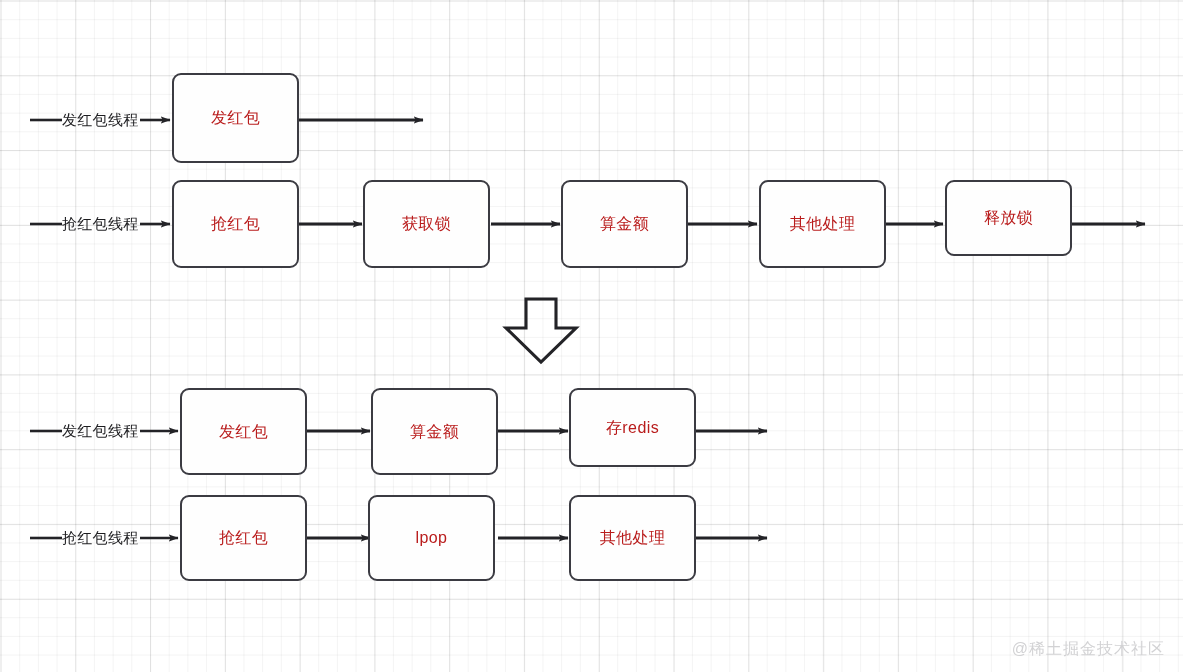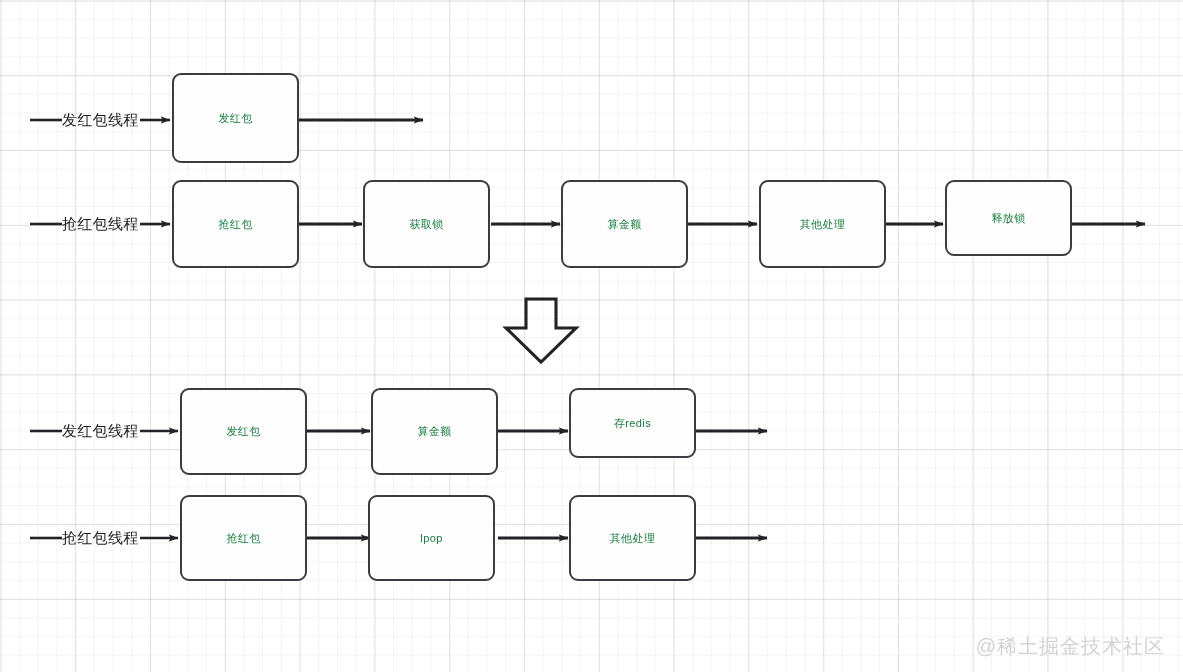--- a/index.html
+++ b/index.html
@@ -37,41 +37,41 @@
   }
   .node {
     position: absolute;
     box-sizing: border-box;
     background: #fefefe;
     border: 2.4px solid #3b3b42;
     border-radius: 9px;
     display: flex;
     align-items: center;
     justify-content: center;
-    color: #15803d;
-    font-size: 11px;
+    color: #b91c1c;
+    font-size: 16px;
     letter-spacing: 0.4px;
     line-height: 1;
     user-select: none;
   }
   .thread-label {
     position: absolute;
     color: #1d1d20;
     font-size: 15px;
     letter-spacing: 0.3px;
     white-space: nowrap;
     line-height: 1;
     user-select: none;
   }
   .watermark {
     position: absolute;
     right: 18px;
     bottom: 12px;
     color: #d2d2d4;
-    font-size: 20px;
+    font-size: 16px;
     letter-spacing: 1px;
     white-space: nowrap;
     user-select: none;
   }
 </style>
 </head>
 <body>
 
 <div id="canvas">
 
@@ -127,21 +127,21 @@
   <div class="node" style="left:172px; top:73px; width:127px; height:90px;">发红包</div>
 
   <div class="node" style="left:172px; top:180px; width:127px; height:88px;">抢红包</div>
   <div class="node" style="left:363px; top:180px; width:127px; height:88px;">获取锁</div>
   <div class="node" style="left:561px; top:180px; width:127px; height:88px;">算金额</div>
   <div class="node" style="left:759px; top:180px; width:127px; height:88px;">其他处理</div>
   <div class="node" style="left:945px; top:180px; width:127px; height:76px;">释放锁</div>
 
   <div class="node" style="left:180px; top:388px; width:127px; height:87px;">发红包</div>
   <div class="node" style="left:371px; top:388px; width:127px; height:87px;">算金额</div>
-  <div class="node" style="left:569px; top:388px; width:127px; height:70px;">存redis</div>
+  <div class="node" style="left:569px; top:388px; width:127px; height:79px;">存redis</div>
 
   <div class="node" style="left:180px; top:495px; width:127px; height:86px;">抢红包</div>
   <div class="node" style="left:368px; top:495px; width:127px; height:86px;">lpop</div>
   <div class="node" style="left:569px; top:495px; width:127px; height:86px;">其他处理</div>
 
   <div class="watermark">@稀土掘金技术社区</div>
 
 </div>
 
 </body></html>

